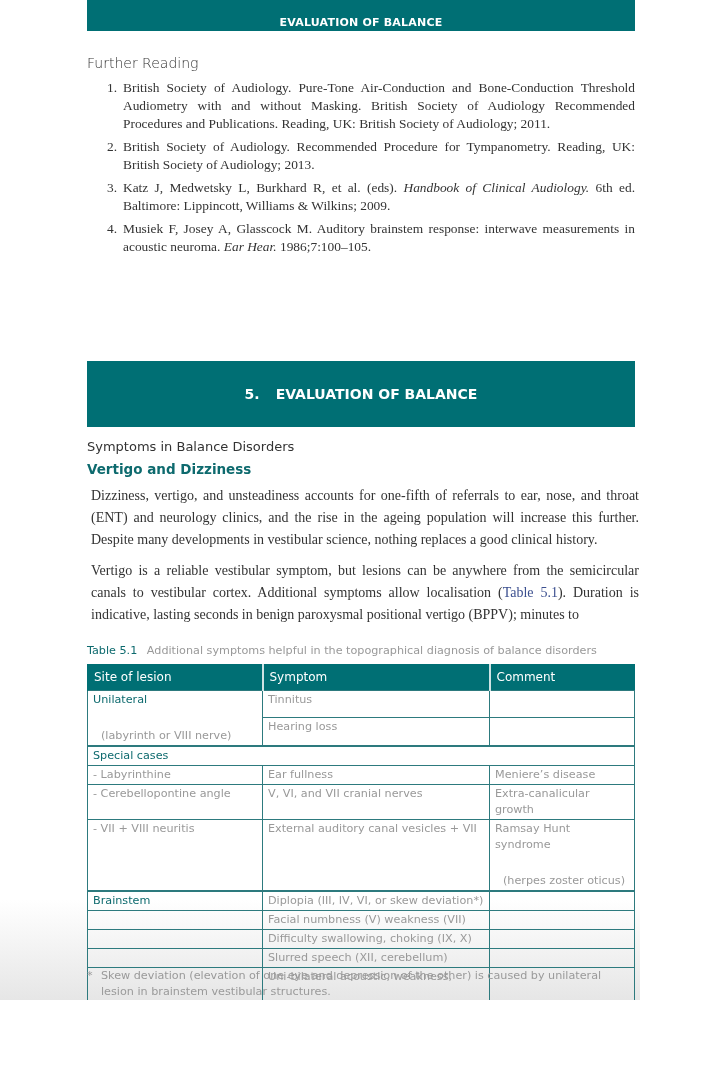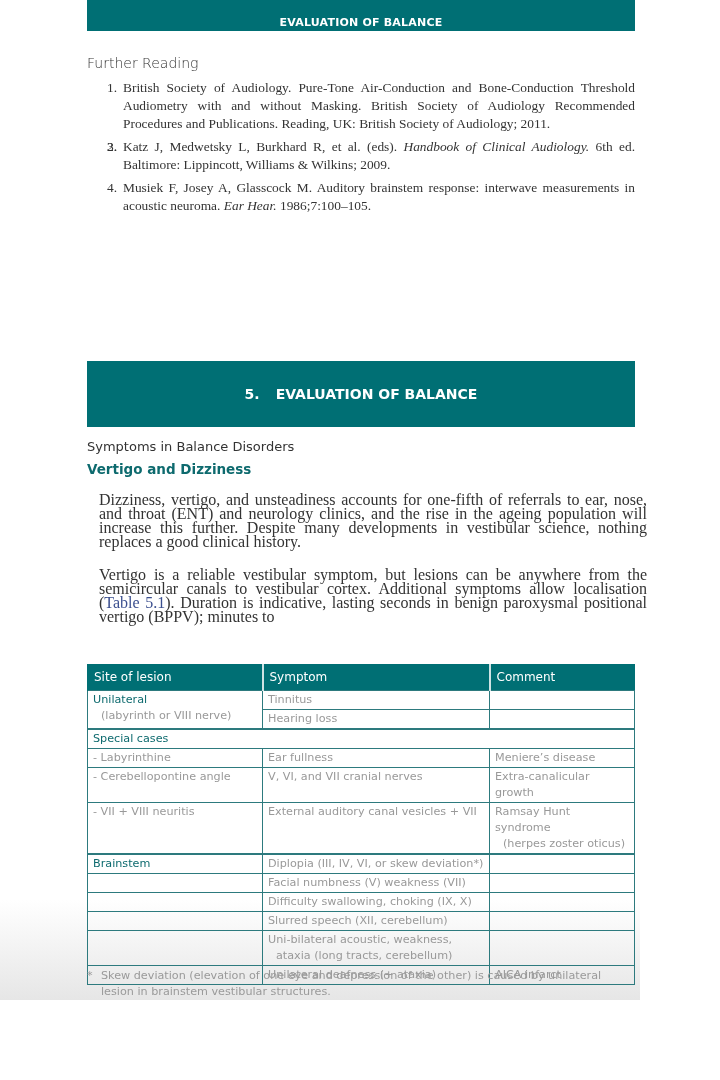--- a/index.html
+++ b/index.html
@@ -33,37 +33,37 @@
     position: absolute; left: 87px; top: 361px; width: 548px; height: 66px;
     background: #006f74; color: #fff;
     font-family: "DejaVu Sans", sans-serif; font-weight: bold; font-size: 14px;
     display: flex; align-items: center; justify-content: center;
   }
   .chapter-banner .num { margin-right: 16px; }
   .sec-title { position: absolute; left: 87px; top: 439px;
     font-family: "DejaVu Sans", sans-serif; font-size: 13px; color: #333; }
   .sub-title { position: absolute; left: 87px; top: 461px;
     font-family: "DejaVu Sans", sans-serif; font-size: 13.5px; font-weight: bold; color: #0d6a6e; }
-  .para { position: absolute; left: 87px; width: 548px; font-size: 16px; line-height: 14px;
-    text-align: justify; color: #333; margin: 12px; }
+  .para { position: absolute; left: 87px; width: 548px; font-size: 14px; line-height: 22px;
+    text-align: justify; color: #333; margin: 4px; }
   .para .link { color: #3b4f8f; }
   .tbl-caption { position: absolute; left: 87px; top: 644px; width: 560px;
     font-family: "DejaVu Sans", sans-serif; font-size: 11.2px; color: #999; white-space: nowrap; }
   .tbl-caption .lbl { color: #0d6a6e; margin-right: 6px; }
   table.t51 { position: absolute; left: 87px; top: 664px; width: 548px;
     border-collapse: collapse; font-family: "DejaVu Sans", sans-serif; font-size: 11.2px; }
   table.t51 th { background: #006f74; color: #fff; font-weight: normal; text-align: left;
     padding: 4px 6px; height: 18px; font-size: 12px; border-left: 2px solid #cfe3e4; }
   table.t51 th:first-child { border-left: 1px solid #006f74; margin-left: 8px; }
   table.t51 td { border: 1px solid #2d7a7e; padding: 1px 5px; color: #999; vertical-align: top; line-height: 16px; height: 16px; }
   table.t51 td.site { color: #0d6a6e; }
   table.t51 tr.thick td { border-top: 2px solid #2d7a7e; }
   td.c1 { width: 164px; } td.c2 { width: 216px; } td.c3 { width: 134px; }
   td.col2border { border-left: 2px solid #2d7a7e; border-radius: 8px; }
-  .indent { padding-left: 8px; display: inline-block; }
+  .indent { padding-left: 8px; display: inline-block; margin-top: 20px; }
   .footnote { position: absolute; left: 87px; top: 968px; width: 548px;
     font-family: "DejaVu Sans", sans-serif; font-size: 11.2px; color: #9a9a9a; line-height: 16px; }
   .footnote .star { position: absolute; left: 0; top: 0; }
   .footnote .txt { display: block; padding-left: 14px; }
   .banner { position: absolute; left: 0; top: 1000px; width: 720px; height: 80px; background: #fff; }
 </style>
 </head>
 <body>
 
 <div class="page">
@@ -74,20 +74,21 @@
 
   <div class="fr-title">Further Reading</div>
 
   <ol class="refs">
     <li>
       <span class="num">1.</span>
       <span>British Society of Audiology. Pure-Tone Air-Conduction and Bone-Conduction Threshold Audiometry with and without Masking. British Society of Audiology Recommended Procedures and Publications. Reading, UK: British Society of Audiology; 2011.</span>
     </li>
     <li>
       <span class="num">2.</span>
+      <span>British Society of Audiology. Recommended Procedure for Tympanometry. Reading, UK: British Society of Audiology; 2013.</span>
     </li>
     <li>
       <span class="num">3.</span>
       <span>Katz J, Medwetsky L, Burkhard R, et al. (eds). </span><i>Handbook of Clinical Audiology.</i><span> 6th ed. Baltimore: Lippincott, Williams &amp; Wilkins; 2009.</span>
     </li>
     <li>
       <span class="num">4.</span>
       <span>Musiek F, Josey A, Glasscock M. Auditory brainstem response: interwave measurements in acoustic neuroma. </span><i>Ear Hear.</i><span> 1986;7:100–105.</span>
     </li>
   </ol>
@@ -96,20 +97,24 @@
     <span class="num">5.</span>
     <span>EVALUATION OF BALANCE</span>
   </div>
 
   <div class="sec-title">Symptoms in Balance Disorders</div>
   <div class="sub-title">Vertigo and Dizziness</div>
 
   <p class="para" style="top:481px">Dizziness, vertigo, and unsteadiness accounts for one-fifth of referrals to ear, nose, and throat (ENT) and neurology clinics, and the rise in the ageing population will increase this further. Despite many developments in vestibular science, nothing replaces a good clinical history.</p>
   <p class="para" style="top:556px"><span>Vertigo is a reliable vestibular symptom, but lesions can be anywhere from the semicircular canals to vestibular cortex. Additional symptoms allow localisation (</span><span class="link">Table 5.1</span><span>). Duration is indicative, lasting seconds in benign paroxysmal positional vertigo (BPPV); minutes to</span></p>
 
+  <div class="tbl-caption">
+    <span class="lbl">Table 5.1</span>
+    <span>Additional symptoms helpful in the topographical diagnosis of balance disorders</span>
+  </div>
 
   <table class="t51">
     <tbody>
         <tr>
       <th>Site of lesion</th>
       <th>Symptom</th>
       <th>Comment</th>
     </tr>
     <tr>
       <td class="c1 site" rowspan="2">

